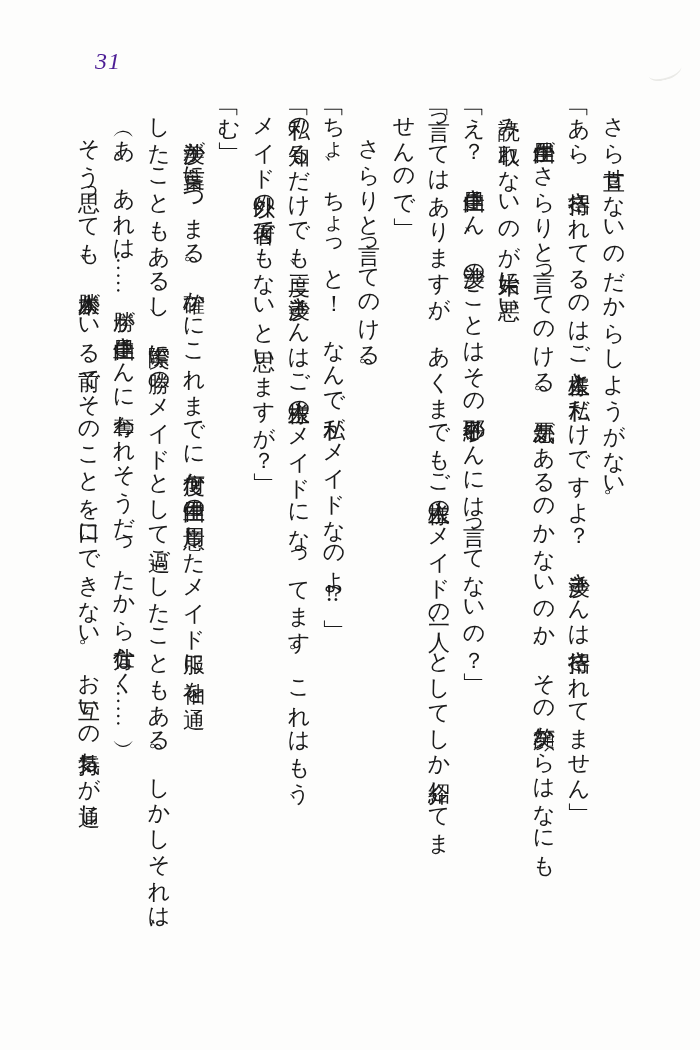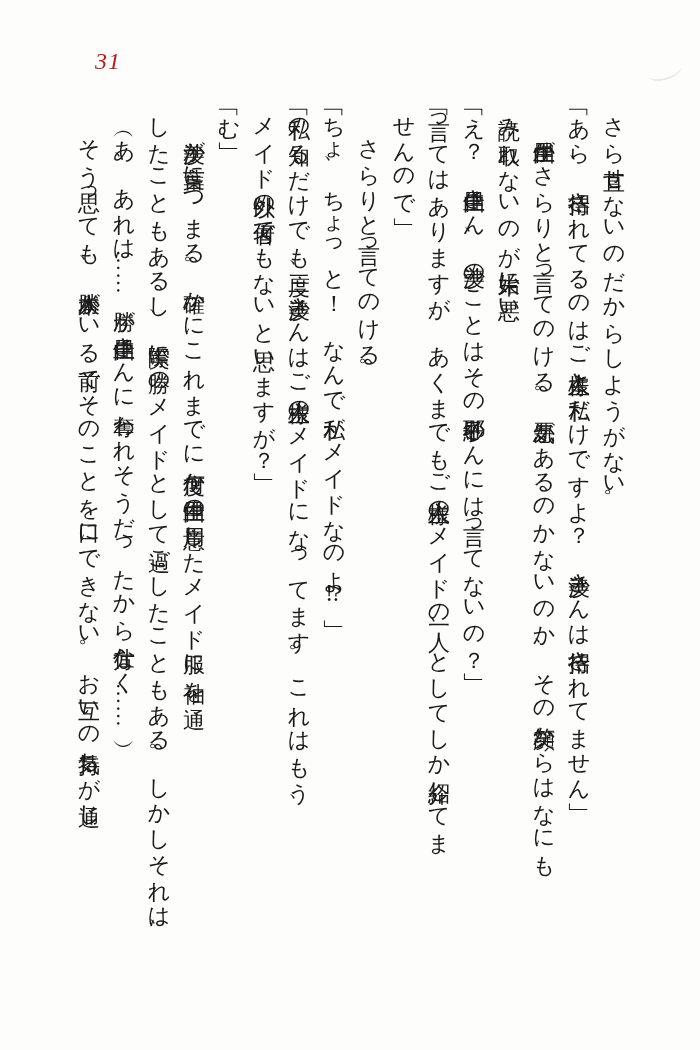--- a/index.html
+++ b/index.html
@@ -18,21 +18,21 @@
     width: 700px;
     height: 1050px;
     background: #fdfdfc;
   }
   .page-number {
     position: absolute;
     top: 48px;
     left: 95px;
     font-size: 24px;
     font-style: italic;
-    color: #b91c1c;
+    color: #4c1d95;
     letter-spacing: 1px;
   }
   .scan-smudge {
     position: absolute;
     top: 62px;
     left: 648px;
     width: 34px;
     height: 16px;
     border-bottom: 2px solid #e6e6e2;
     border-radius: 0 0 60% 40%;

